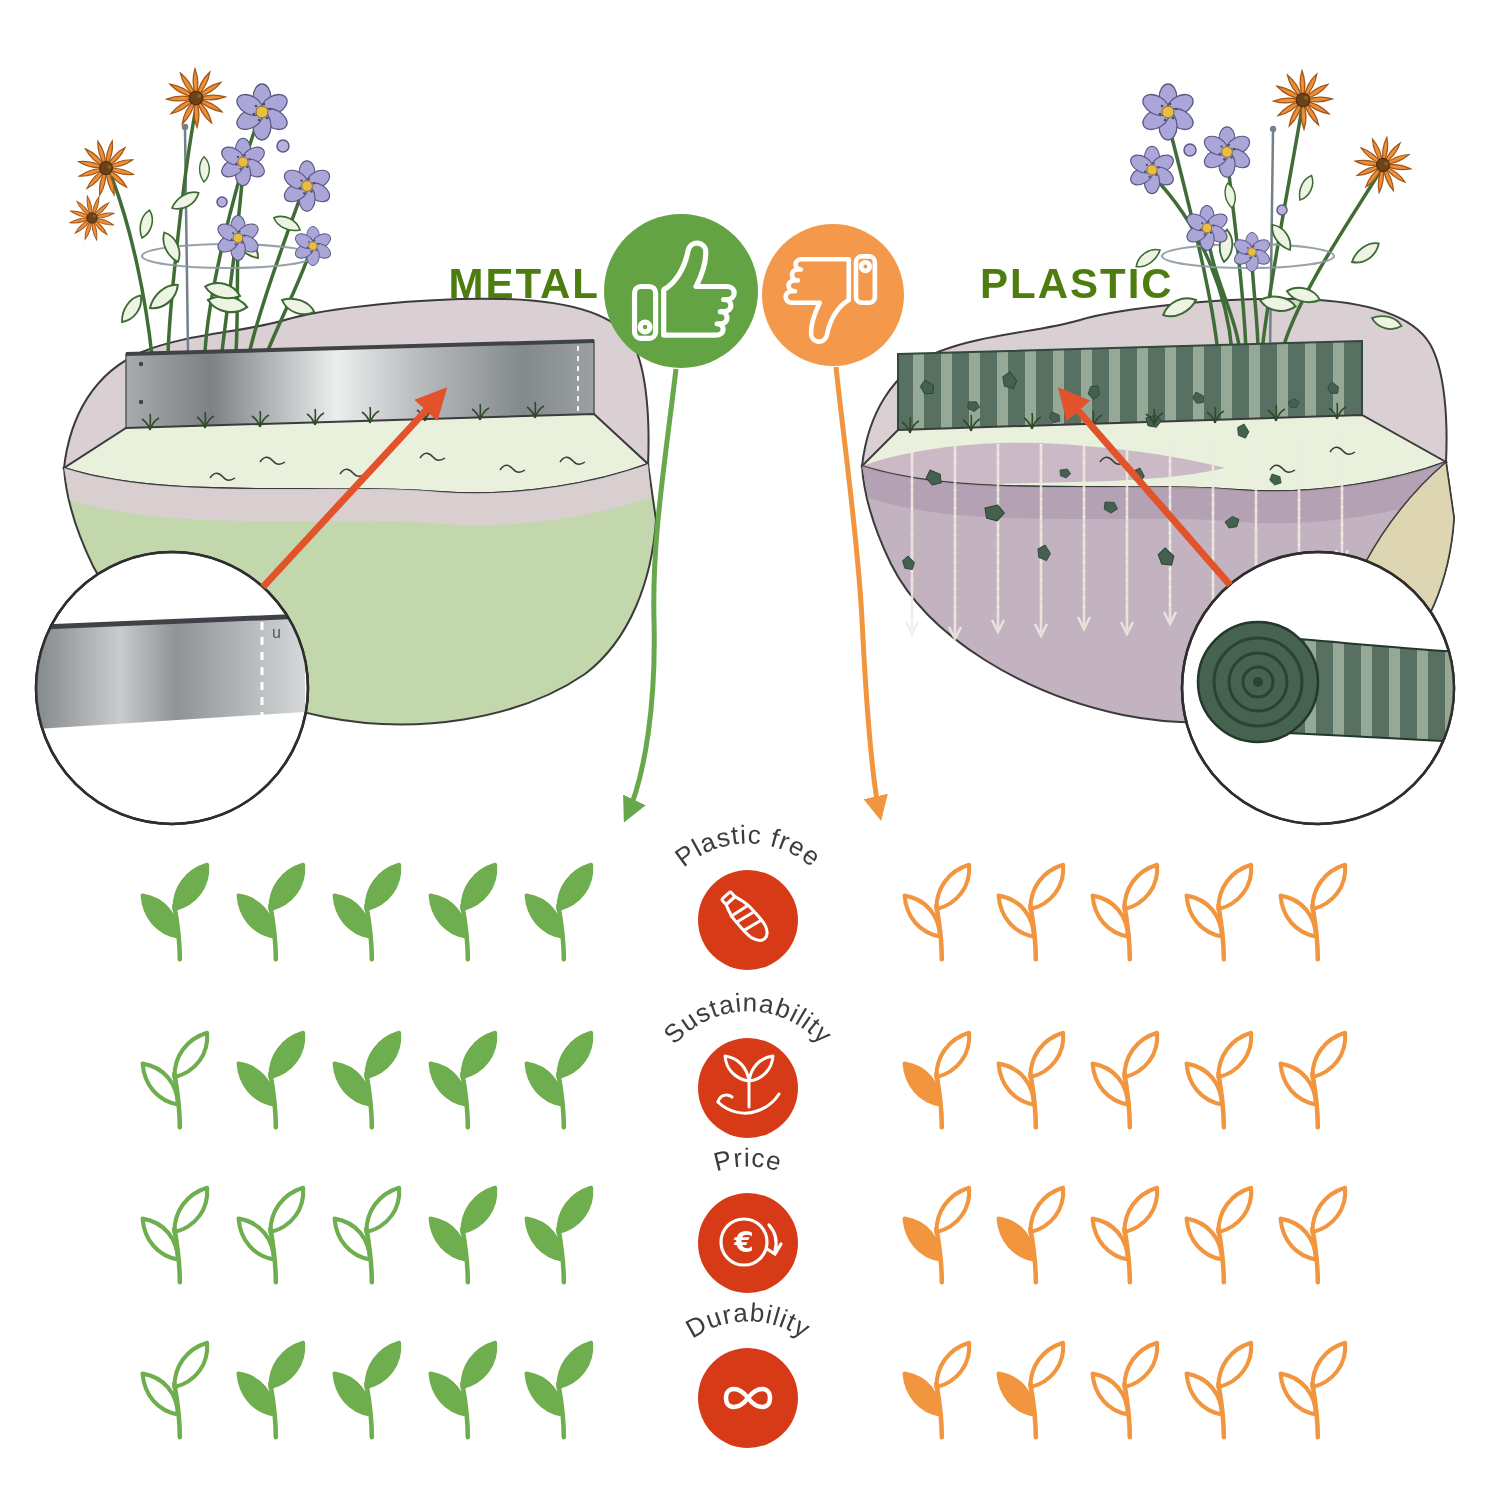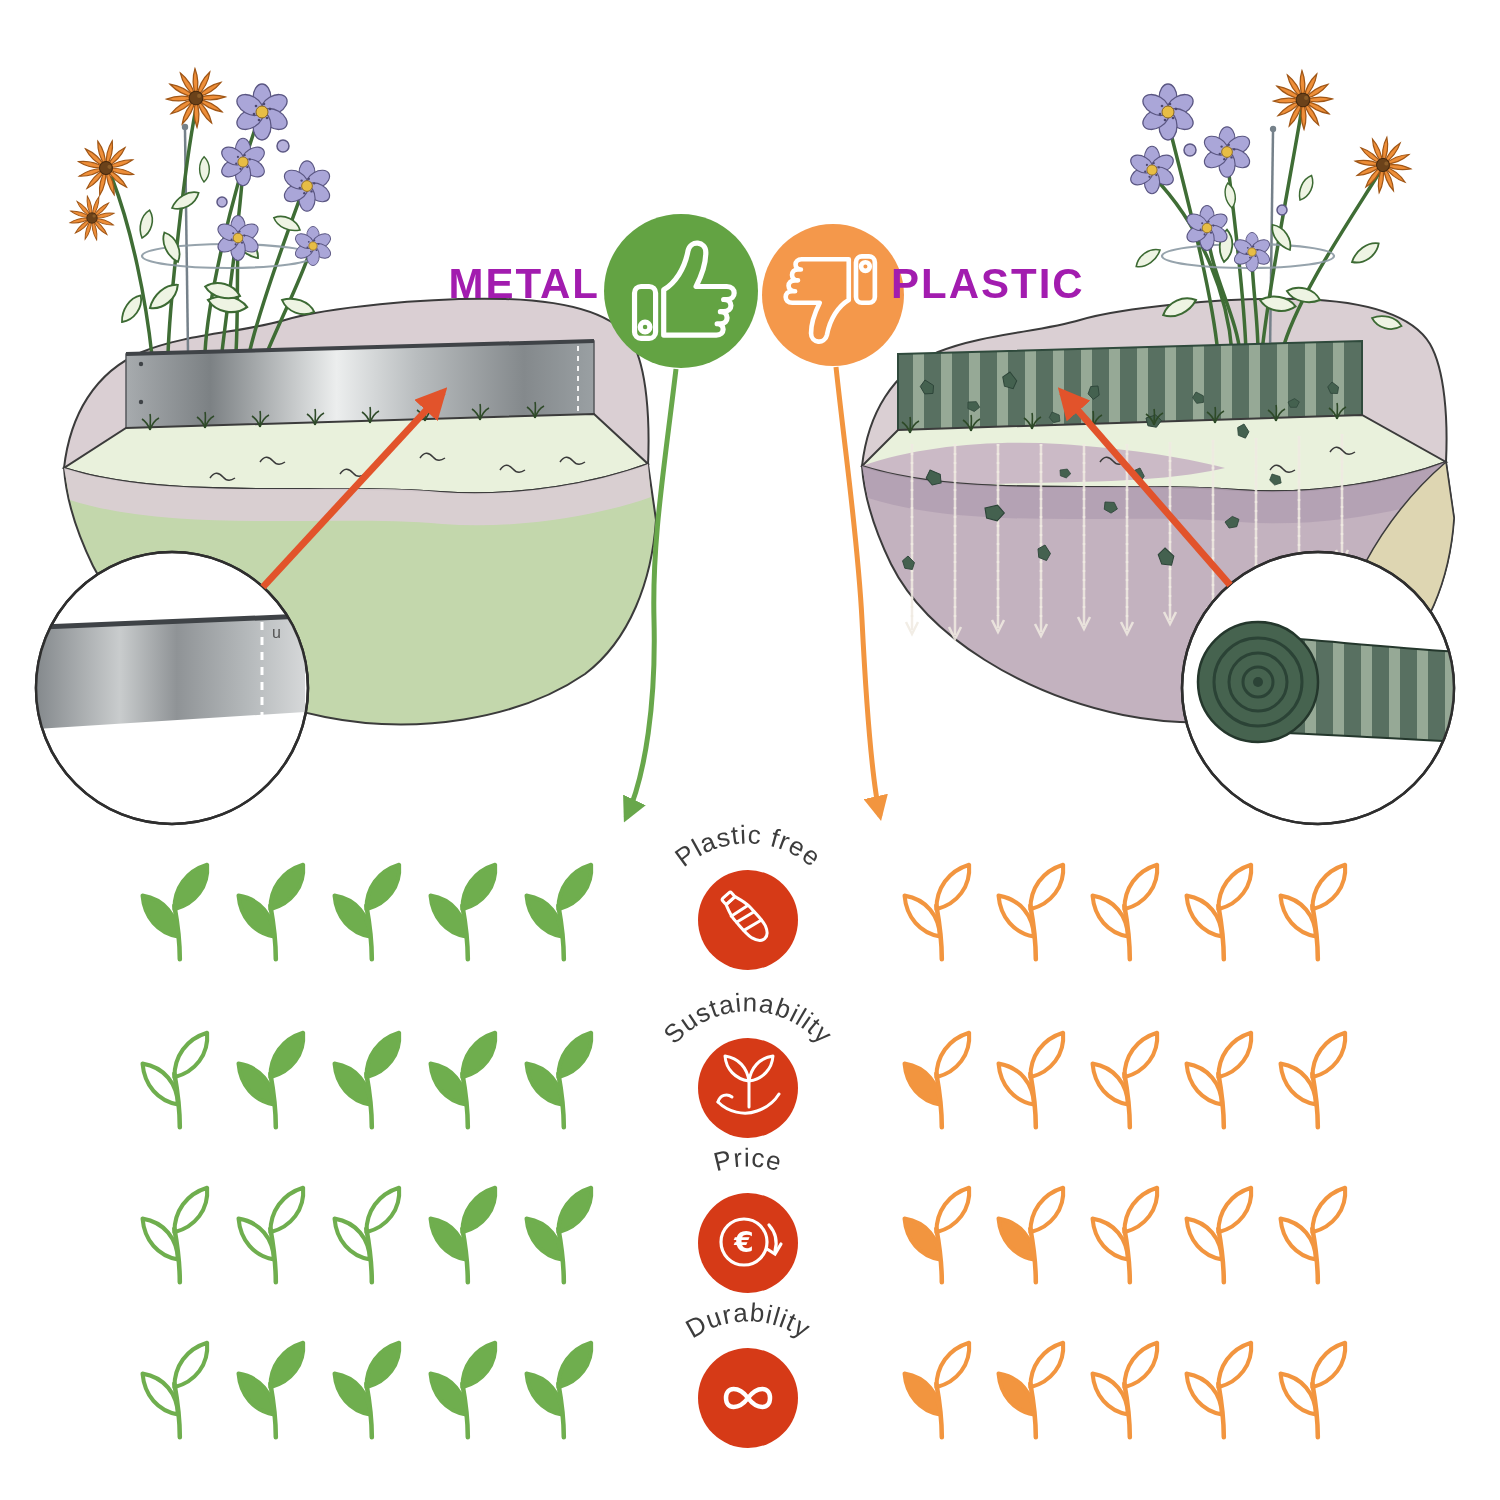--- a/index.html
+++ b/index.html
@@ -1,22 +1,22 @@
 <!DOCTYPE html>
 <html><head>
 <meta charset="utf-8">
 <style>
   *{margin:0;padding:0;box-sizing:border-box}
   html,body{background:#fff}
   .canvas{position:relative;width:1500px;height:1500px;background:#fff;overflow:hidden;
           font-family:"Liberation Sans",sans-serif}
   .scene-svg{position:absolute;top:0;left:0;display:block}
-  .title{position:absolute;top:263px;font-weight:700;font-size:42px;letter-spacing:2px;color:#a21caf;line-height:1}
+  .title{position:absolute;top:263px;font-weight:700;font-size:42px;letter-spacing:2px;color:#4d7c0f;line-height:1}
   .metal-title{left:372px;width:228px;text-align:right}
-  .plastic-title{left:891px;width:260px;text-align:left}
+  .plastic-title{left:980px;width:260px;text-align:left}
   .rating-row{position:absolute;left:0;width:1500px;height:170px}
   .leaf-group{position:absolute;top:35px;display:flex;justify-content:space-between}
   .leaf-group.metal{left:135px;width:470px}
   .leaf-group.plastic{left:897px;width:462px}
   .sprout{width:86px;height:100px;display:block}
   .sprout .stem{fill:none;stroke:currentColor;stroke-width:5;stroke-linecap:round}
   .sprout .leaf{fill:none;stroke:currentColor;stroke-width:4.5;stroke-linejoin:round}
   .sprout.full .leaf{fill:currentColor}
   .sprout.half .leaf-a{fill:currentColor}
   .badge{position:absolute;left:633px;top:-25px;width:230px;height:176px}

